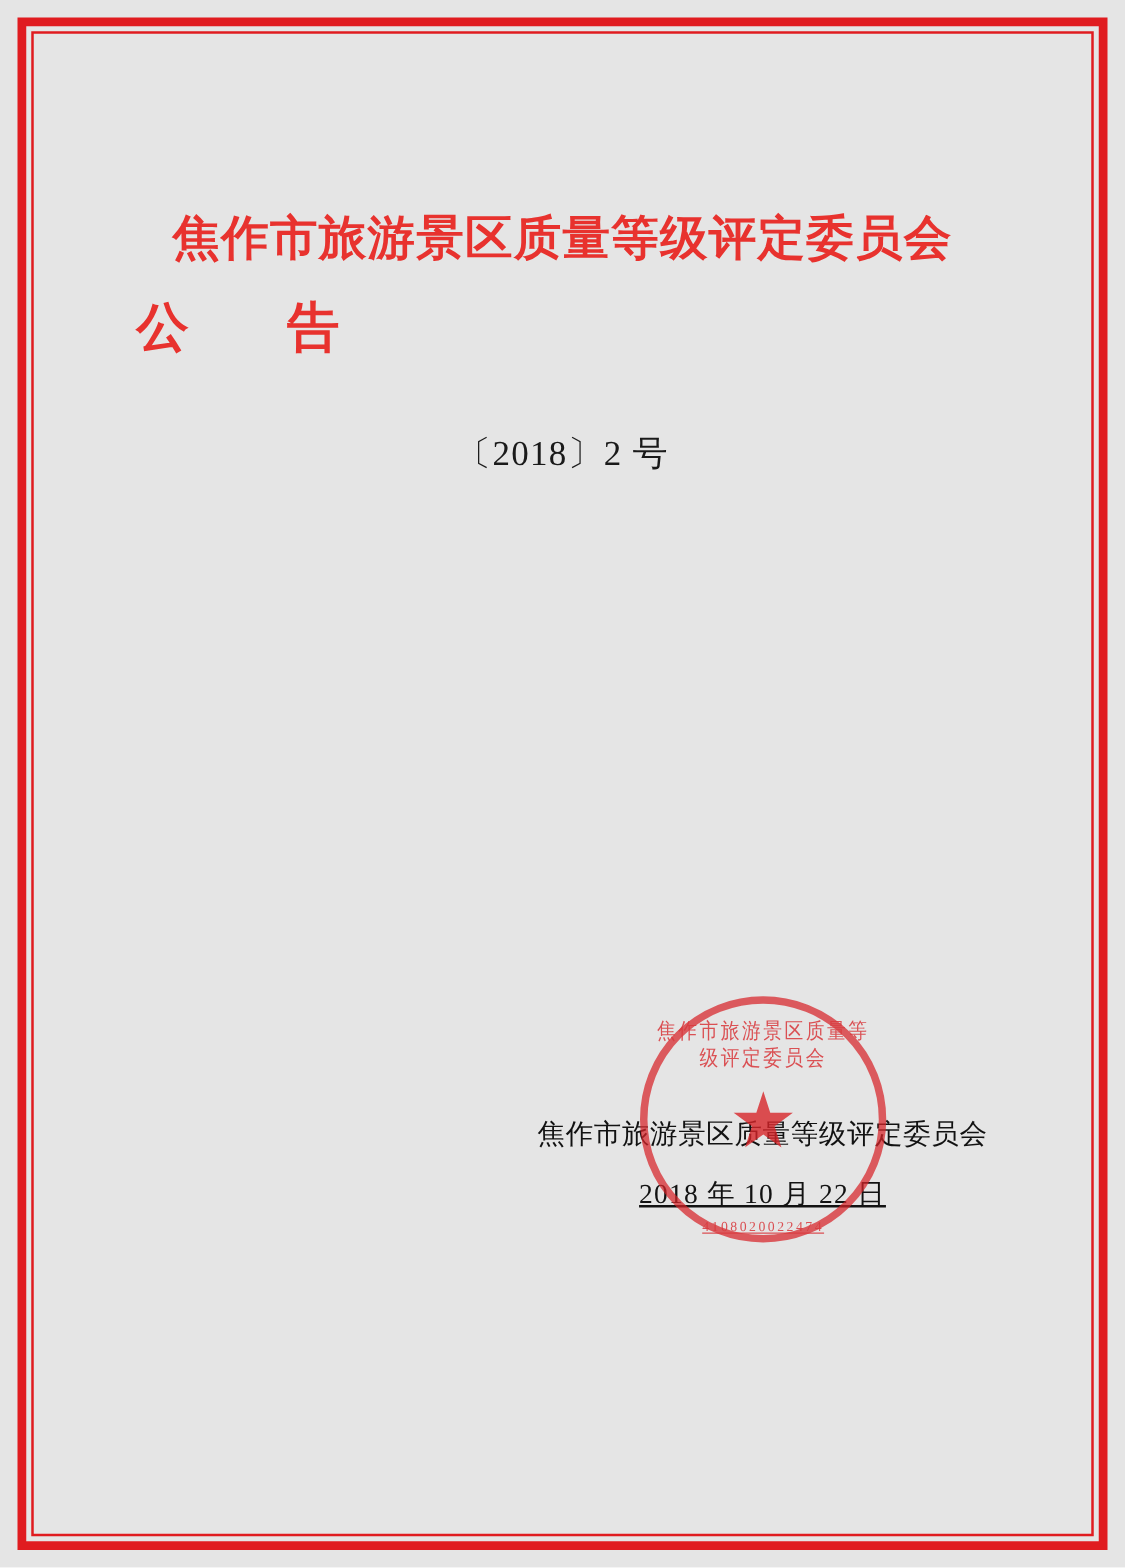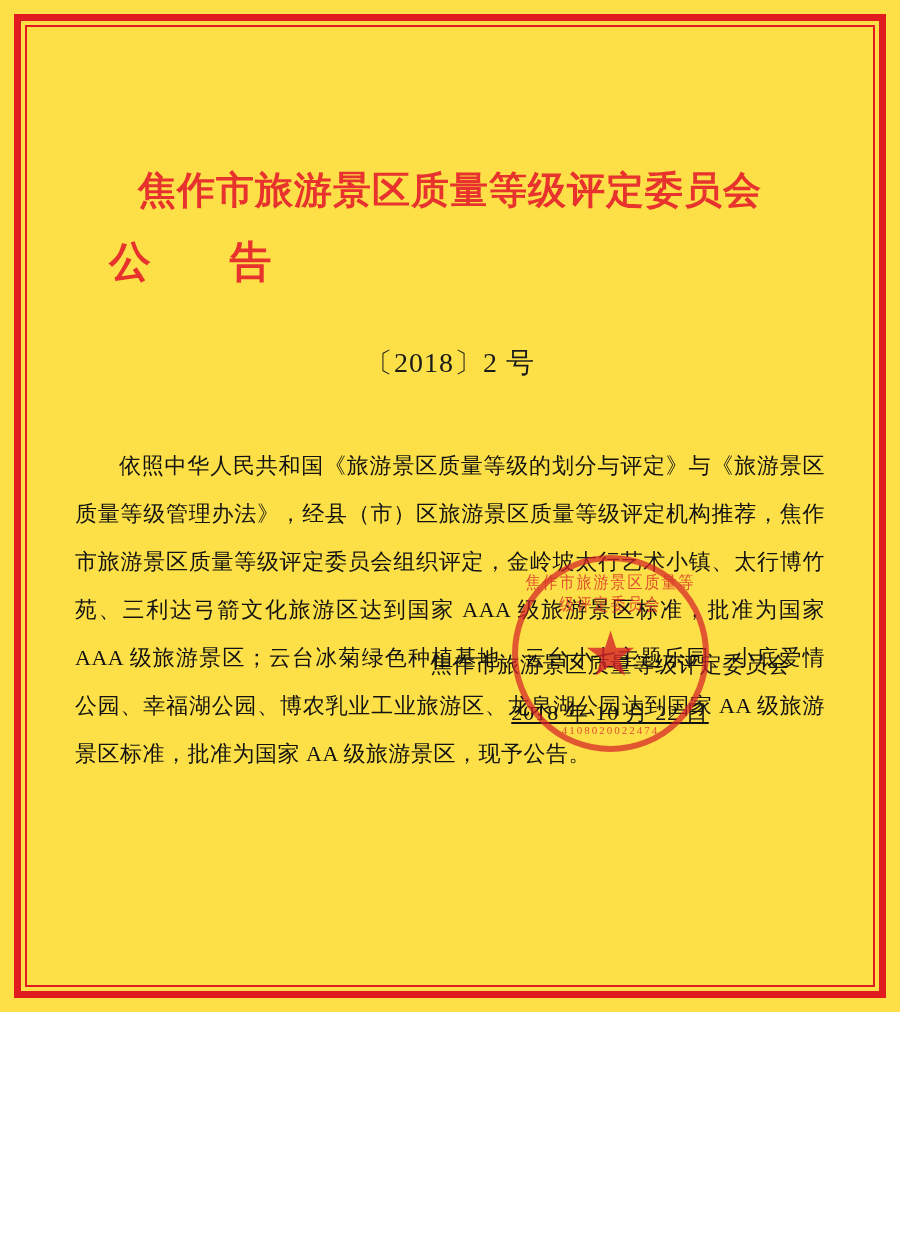--- a/index.html
+++ b/index.html
@@ -10,22 +10,22 @@
   body {
     width: 900px;
     height: 1254px;
     font-family: "Liberation Serif", "DejaVu Serif", serif;
     overflow: hidden;
   }
 
   .page {
     position: relative;
     width: 900px;
-    height: 1012px;
-    background: #fde047;
+    height: 1254px;
+    background: #e5e5e5;
     box-sizing: border-box;
     padding-left: 36px;
   }
 
   
   .border-outer {
     position: absolute;
     left: 14px;
     top: 14px;
     right: 14px;
@@ -137,44 +137,42 @@
     color: rgba(215, 35, 40, 0.88);
     font-family: "Liberation Serif", "DejaVu Serif", serif;
   }
   .seal-text-top {
     top: 14px;
     font-size: 15px;
     letter-spacing: 2px;
     transform: scaleY(1.15);
   }
   .seal-text-bottom {
-    bottom: 10px;
+    bottom: 0;
     font-size: 11px;
     letter-spacing: 2px;
+    text-decoration: underline;
   }
 </style>
 </head>
 <body>
 
 <div class="page">
 
   <div class="border-outer"></div>
   <div class="border-inner"></div>
 
   <div class="content">
 
     <div class="doc-title">焦作市旅游景区质量等级评定委员会</div>
 
     <div class="doc-subtitle">公 告</div>
 
     <div class="doc-number">〔2018〕2 号</div>
 
-    <div class="body-text">
-      <p>依照中华人民共和国《旅游景区质量等级的划分与评定》与《旅游景区质量等级管理办法》，经县（市）区旅游景区质量等级评定机构推荐，焦作市旅游景区质量等级评定委员会组织评定，金岭坡太行艺术小镇、太行博竹苑、三利达弓箭文化旅游区达到国家 AAA 级旅游景区标准，批准为国家 AAA 级旅游景区；云台冰菊绿色种植基地、云台小七主题乐园、小底爱情公园、幸福湖公园、博农乳业工业旅游区、龙泉湖公园达到国家 AA 级旅游景区标准，批准为国家 AA 级旅游景区，现予公告。</p>
-    </div>
 
     <div class="signature-block">
       <div class="sig-line1">焦作市旅游景区质量等级评定委员会</div>
       <div class="sig-line2">2018 年 10 月 22 日</div>
     </div>
 
     <div class="seal">
       <div class="seal-text-top">焦作市旅游景区质量等级评定委员会</div>
       <div class="seal-star">★</div>
       <div class="seal-text-bottom">4108020022474</div>

